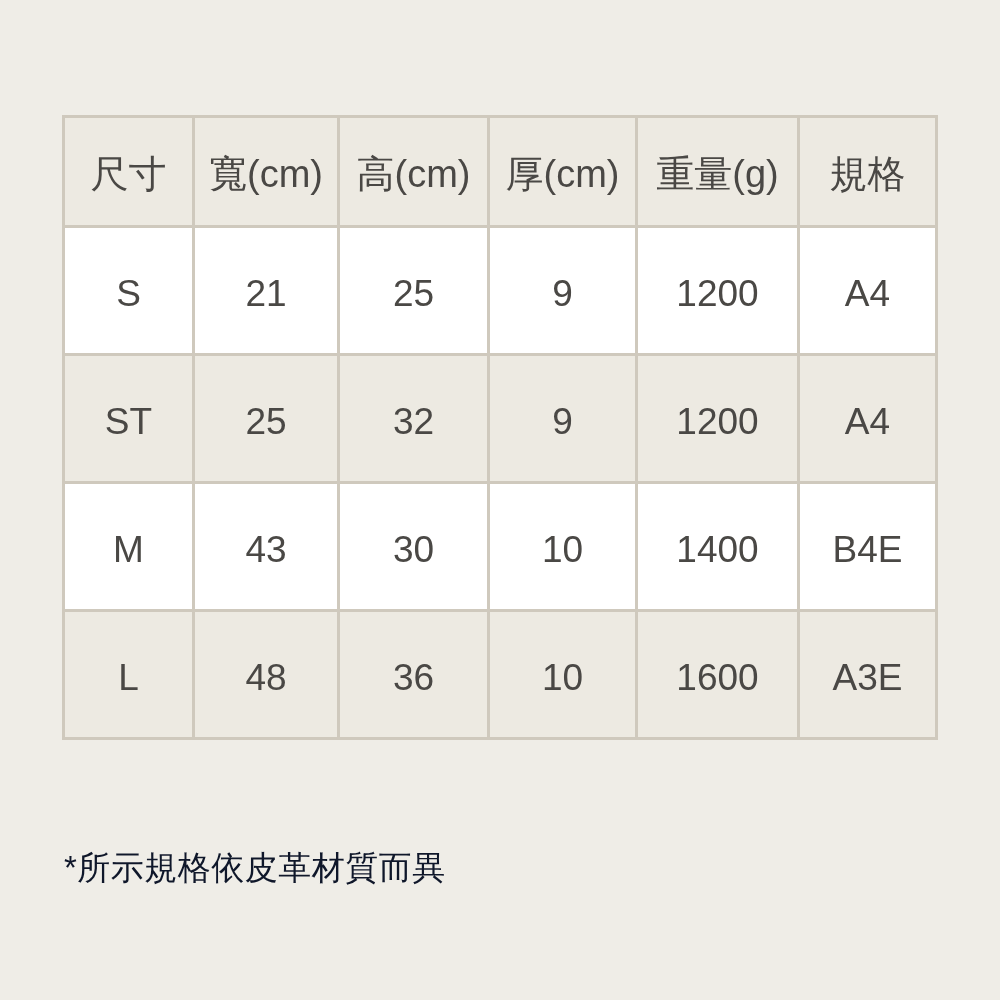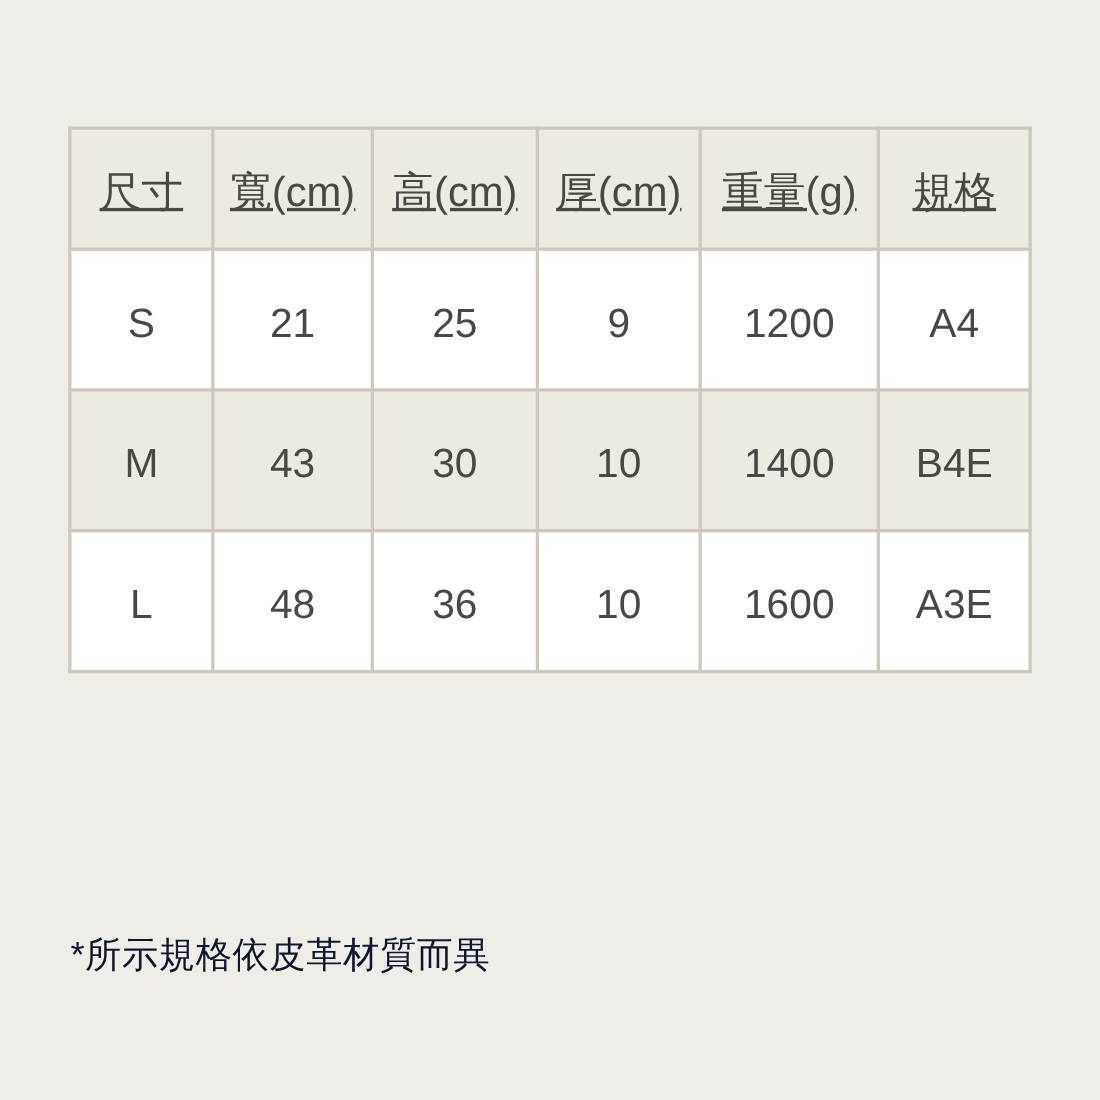--- a/index.html
+++ b/index.html
@@ -29,21 +29,20 @@
     text-align: center;
     vertical-align: middle;
     font-weight: normal;
     padding: 0;
     padding-top: 6px;
   }
   table.size-chart th {
     height: 101px;
     font-size: 38px;
     background: #EDEAE2;
-    text-decoration: underline;
   }
   table.size-chart td {
     height: 119px;
     font-size: 37px;
     background: #FFFFFF;
   }
   table.size-chart tbody tr:nth-child(even) td {
     background: #EDEAE2;
   }
   .col-size   { width: 130px; }
@@ -86,20 +85,28 @@
   <tbody>
     <tr>
       <td>S</td>
       <td>21</td>
       <td>25</td>
       <td>9</td>
       <td>1200</td>
       <td>A4</td>
     </tr>
     <tr>
+      <td>ST</td>
+      <td>25</td>
+      <td>32</td>
+      <td>9</td>
+      <td>1200</td>
+      <td>A4</td>
+    </tr>
+    <tr>
       <td>M</td>
       <td>43</td>
       <td>30</td>
       <td>10</td>
       <td>1400</td>
       <td>B4E</td>
     </tr>
     <tr>
       <td>L</td>
       <td>48</td>

